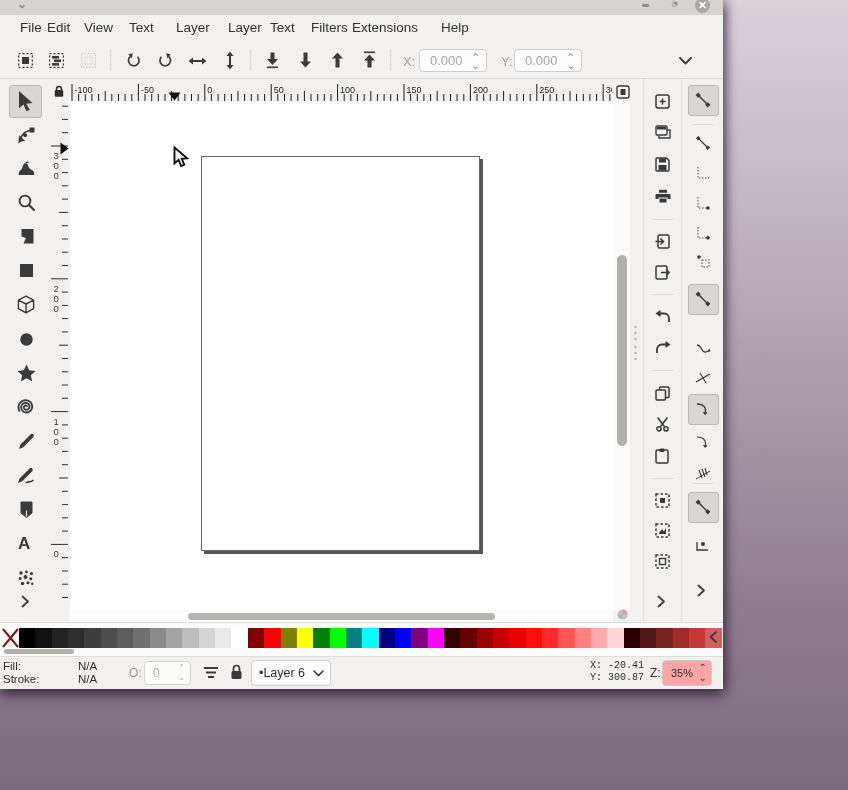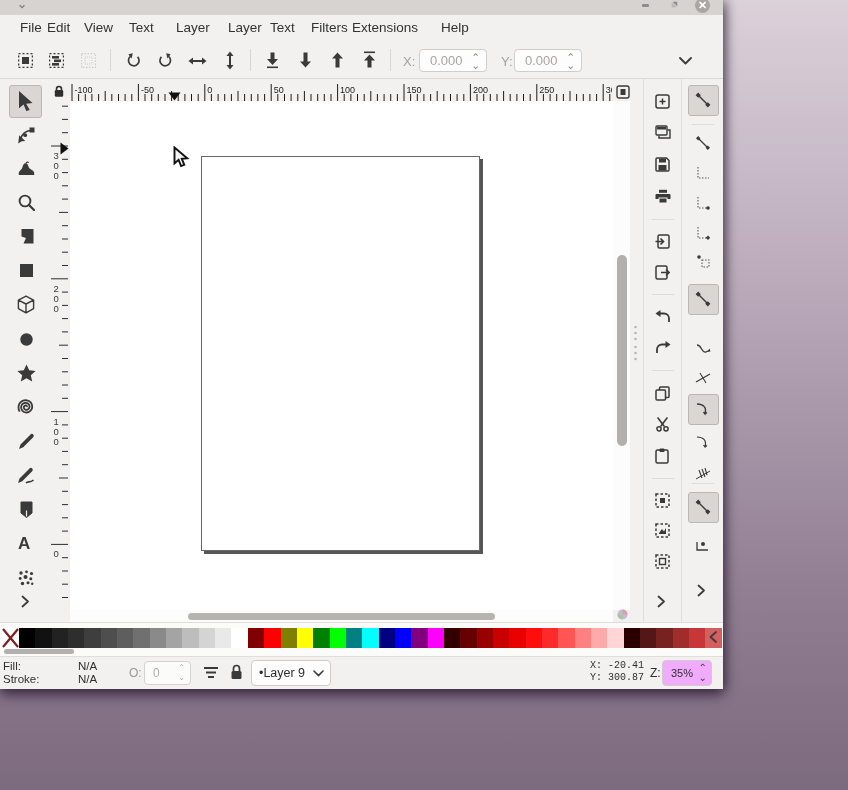--- a/index.html
+++ b/index.html
@@ -489,28 +489,28 @@
       <span style="position:absolute;right:5px;bottom:2px;color:#a8a6a4;font-size:8px;line-height:1">⌄</span>
     </div>
     <svg style="position:absolute;left:203px;top:8px" width="16" height="15" viewBox="0 0 16 15">
         <path d="M1 3 H15 M3 7.5 H13 M5 12 H11" stroke="#3a3a3a" stroke-width="2.2"></path>
       </svg>
     <svg style="position:absolute;left:230px;top:7px" width="13" height="16" viewBox="0 0 13 16">
         <path d="M3.5 7 V4.5 a3 3 0 0 1 6 0 V7" fill="none" stroke="#3a3a3a" stroke-width="1.7"></path>
         <rect x="1.5" y="7" width="10" height="8" rx="1.5" fill="#3a3a3a"></rect>
       </svg>
     <div style="position:absolute;left:251px;top:3px;width:80px;height:26px;background:#fdfdfd;border:1px solid #cfcdcb;border-radius:4px;">
-      <span style="position:absolute;left:7px;top:5px;font-size:12.5px;color:#2f2f2f">•Layer 9</span>
+      <span style="position:absolute;left:7px;top:5px;font-size:12.5px;color:#2f2f2f">•Layer 6</span>
       <svg style="position:absolute;right:6px;top:9px" width="11" height="7" viewBox="0 0 11 7">
           <path d="M1 1 L5.5 5.5 L10 1" fill="none" stroke="#3c3c3c" stroke-width="1.6" stroke-linecap="round"></path>
         </svg>
     </div>
     <span style="position:absolute;left:590px;top:3px;font-family:'Liberation Mono',monospace;font-size:10px">X:&nbsp;-20.41</span>
     <span style="position:absolute;left:590px;top:15px;font-family:'Liberation Mono',monospace;font-size:10px">Y:&nbsp;300.87</span>
     <span style="position:absolute;left:650px;top:9px;font-size:12px">Z:</span>
-    <div style="position:absolute;left:662px;top:3px;width:50px;height:26px;background:#f0abfc;border:1px solid #cfcdcb;border-radius:4px;">
+    <div style="position:absolute;left:662px;top:3px;width:50px;height:26px;background:#fca5a5;border:1px solid #cfcdcb;border-radius:4px;">
       <span style="position:absolute;left:8px;top:6px;font-size:11px;color:#2f2f2f">35%</span>
       <span style="position:absolute;right:4px;top:2px;color:#3c3c3c;font-size:10px;line-height:1">⌃</span>
       <span style="position:absolute;right:4px;bottom:2px;color:#3c3c3c;font-size:10px;line-height:1">⌄</span>
     </div>
   </div>
 </div>
 <div class="desktop-r"></div>
 
 </body></html>

